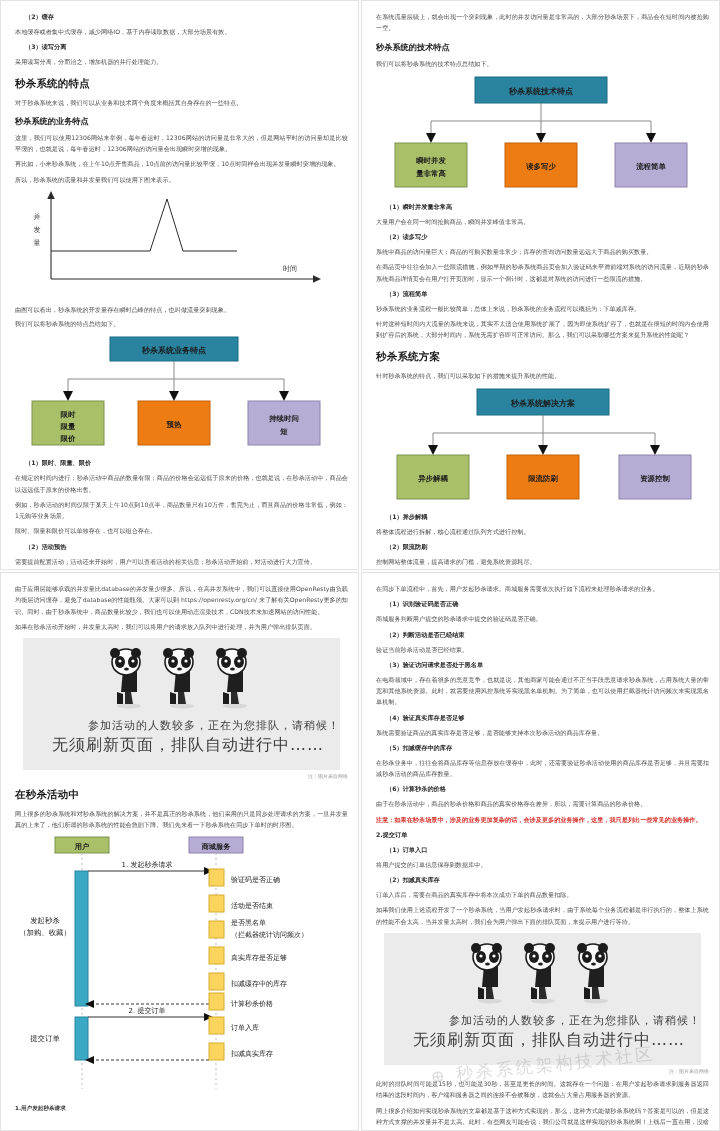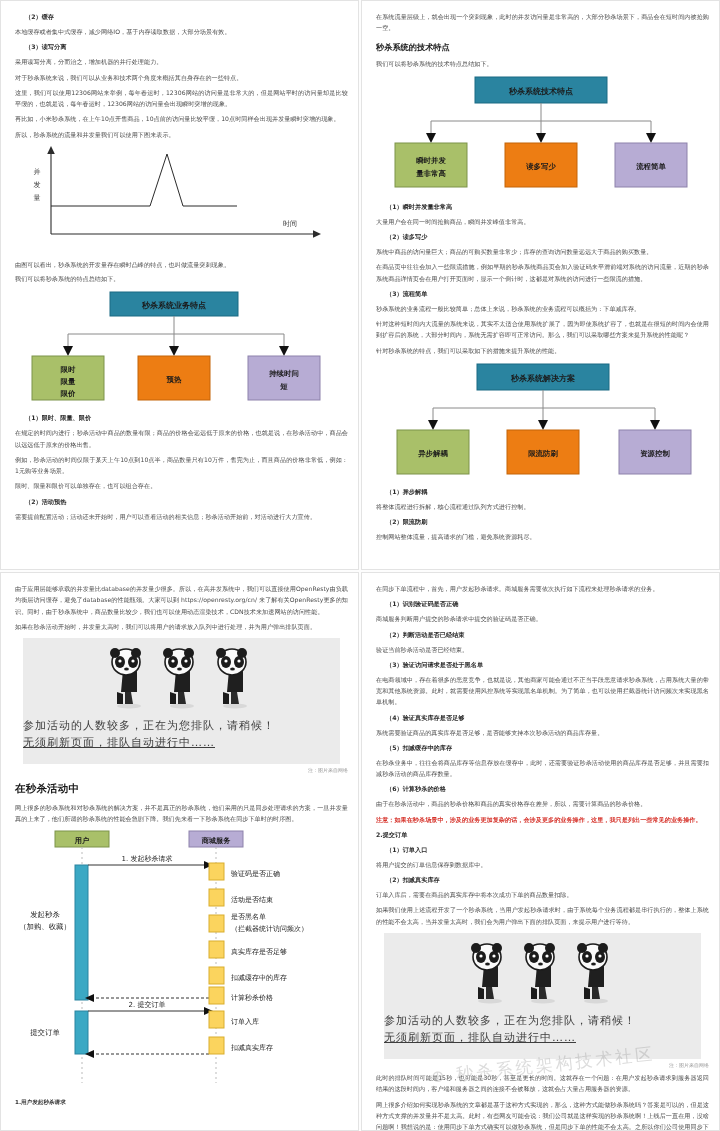--- a/index.html
+++ b/index.html
@@ -65,25 +65,25 @@
   .flow { position: relative; margin: 6px 0 4px 0; }
   .flow svg { display: block; margin: 0 auto; }
   .boxtxt { font-size: 8px; fill: #1b1b1b; font-weight: bold; }
   .boxtxt-sm { font-size: 7.4px; fill: #1b1b1b; font-weight: bold; }
 
   
   .queueimg {
     background: #ebebeb;
     margin: 6px 8px 2px 8px;
     padding: 10px 0 14px 0;
-    text-align: left;
+    text-align: right;
   }
   .pandas { display: flex; justify-content: center; gap: 1px; margin-bottom: 8px; }
   .qline1 { font-size: 11px; color: #3d3d3d; letter-spacing: 1px; margin: 6px 0 2px 0; }
-  .qline2 { font-size: 11px; color: #3d3d3d; letter-spacing: 1px; margin: 2px 0 0 0; text-decoration: underline; }
+  .qline2 { font-size: 16px; color: #3d3d3d; letter-spacing: 1px; margin: 2px 16px 0 0; }
 
   
   .seq { margin: 4px 0 0 0; }
   .seqtxt { font-size: 7px; fill: #1b1b1b; }
   .seqtxt-b { font-size: 7.2px; fill: #1b1b1b; font-weight: bold; }
   .seqlbl { font-size: 7.4px; fill: #1b1b1b; }
 
   .footnote { font-size: 5.6px; font-weight: bold; color: #333; margin-top: 4px; }
 
   
@@ -100,21 +100,23 @@
 
 <div class="sheet">
 
   <div class="panel" id="panel-tl">
     <div class="pad">
       <div class="num">（2）缓存</div>
       <div class="p">本地缓存或者集中式缓存，减少网络IO，基于内存读取数据，大部分场景有效。</div>
       <div class="num">（3）读写分离</div>
       <div class="p">采用读写分离，分而治之，增加机器的并行处理能力。</div>
 
+      <div class="h2">秒杀系统的特点</div>
       <div class="p">对于秒杀系统来说，我们可以从业务和技术两个角度来概括其自身存在的一些特点。</div>
+      <div class="h3">秒杀系统的业务特点</div>
       <div class="p">这里，我们可以使用12306网站来举例，每年春运时，12306网站的访问量是非常大的，但是网站平时的访问量却是比较平缓的，也就是说，每年春运时，12306网站的访问量会出现瞬时突增的现象。</div>
       <div class="p">再比如，小米秒杀系统，在上午10点开售商品，10点前的访问量比较平缓，10点时同样会出现并发量瞬时突增的现象。</div>
       <div class="p">所以，秒杀系统的流量和并发量我们可以使用下图来表示。</div>
 
       <div class="chartwrap">
         <svg width="330" height="112" viewBox="0 0 330 112">
 
           <line x1="36" y1="8" x2="36" y2="90" stroke="#2b2b2b" stroke-width="1.1"></line>
           <polygon points="36,2 32.2,10 39.8,10" fill="#2b2b2b"></polygon>
 
@@ -200,20 +202,21 @@
 
       <div class="num">（1）瞬时并发量非常高</div>
       <div class="p">大量用户会在同一时间抢购商品，瞬间并发峰值非常高。</div>
       <div class="num">（2）读多写少</div>
       <div class="p">系统中商品的访问量巨大；商品的可购买数量非常少；库存的查询访问数量远远大于商品的购买数量。</div>
       <div class="p">在商品页中往往会加入一些限流措施，例如早期的秒杀系统商品页会加入验证码来平滑前端对系统的访问流量，近期的秒杀系统商品详情页会在用户打开页面时，显示一个倒计时，这都是对系统的访问进行一些限流的措施。</div>
       <div class="num">（3）流程简单</div>
       <div class="p">秒杀系统的业务流程一般比较简单；总体上来说，秒杀系统的业务流程可以概括为：下单减库存。</div>
       <div class="p">针对这种短时间内大流量的系统来说，其实不太适合使用系统扩展了，因为即使系统扩容了，也就是在很短的时间内会使用到扩容后的系统，大部分时间内，系统无需扩容即可正常访问。那么，我们可以采取哪些方案来提升系统的性能呢？</div>
 
+      <div class="h2">秒杀系统方案</div>
       <div class="p">针对秒杀系统的特点，我们可以采取如下的措施来提升系统的性能。</div>
 
       <div class="flow">
         <svg width="320" height="120" viewBox="0 0 320 120">
           <rect x="94" y="2" width="132" height="26" fill="#2a84a0" stroke="#1b6a83"></rect>
           <text class="boxtxt" x="160" y="19" text-anchor="middle" fill="#0e2a33">秒杀系统解决方案</text>
           <line x1="160" y1="28" x2="160" y2="46" stroke="#8a8a8a" stroke-width="1"></line>
           <line x1="50" y1="46" x2="272" y2="46" stroke="#8a8a8a" stroke-width="1"></line>
           <line x1="50" y1="46" x2="50" y2="60" stroke="#8a8a8a" stroke-width="1"></line>
           <line x1="160" y1="46" x2="160" y2="60" stroke="#8a8a8a" stroke-width="1"></line>

